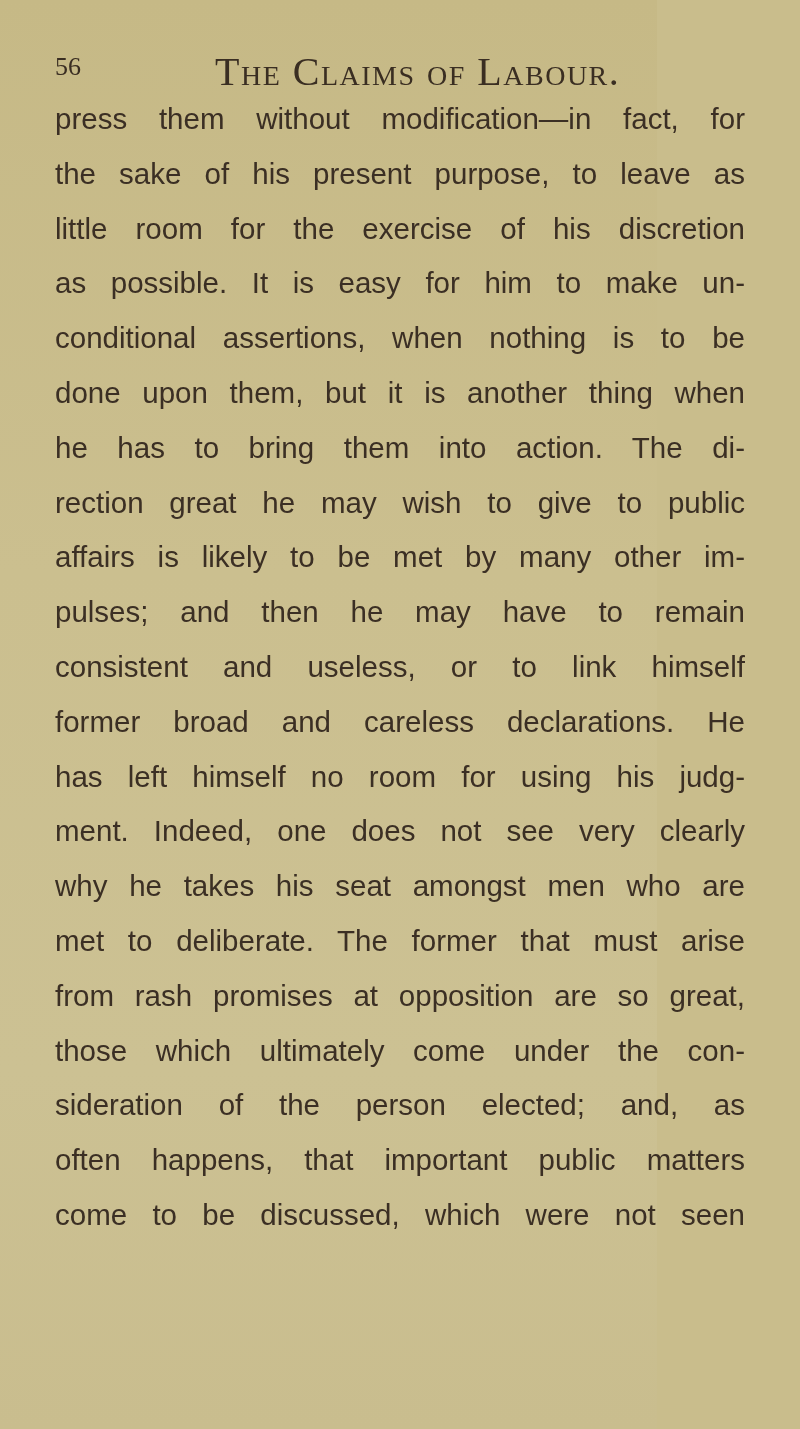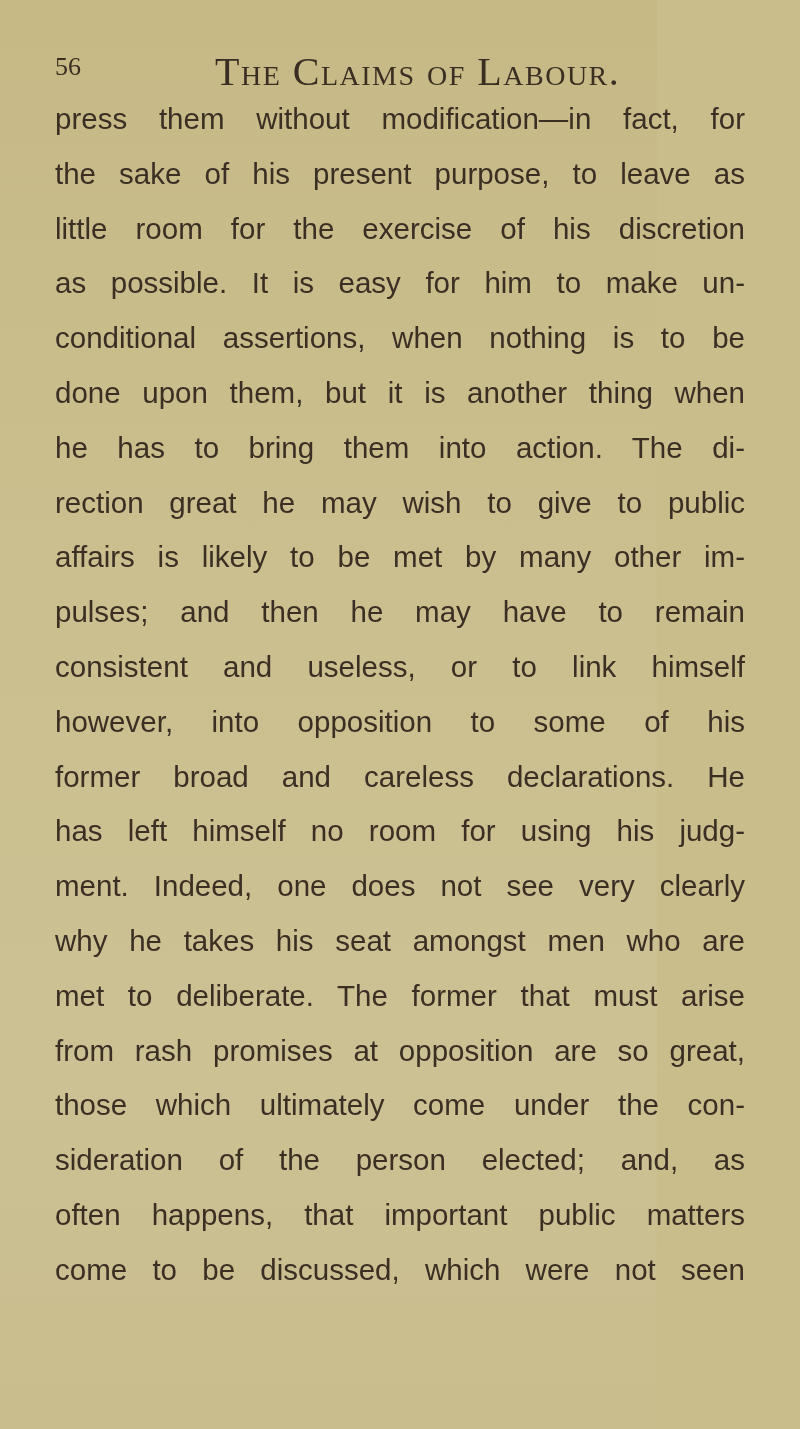--- a/index.html
+++ b/index.html
@@ -83,21 +83,20 @@
     <span class="line">the sake of his present purpose, to leave as</span>
     <span class="line">little room for the exercise of his discretion</span>
     <span class="line">as possible.  It is easy for him to make un-</span>
     <span class="line">conditional assertions, when nothing is to be</span>
     <span class="line">done upon them, but it is another thing when</span>
     <span class="line">he has to bring them into action.  The di-</span>
     <span class="line">rection great he may wish to give to public</span>
     <span class="line">affairs is likely to be met by many other im-</span>
     <span class="line">pulses; and then he may have to remain</span>
     <span class="line">consistent and useless, or to link himself</span>
-    <span class="line">however, into opposition to some of his</span>
     <span class="line">former broad and careless declarations.  He</span>
     <span class="line">has left himself no room for using his judg-</span>
     <span class="line">ment.  Indeed, one does not see very clearly</span>
     <span class="line">why he takes his seat amongst men who are</span>
     <span class="line">met to deliberate.  The former that must arise</span>
     <span class="line">from rash promises at opposition are so great,</span>
     <span class="line">those which ultimately come under the con-</span>
     <span class="line">sideration of the person elected; and, as</span>
     <span class="line">often happens, that important public matters</span>
     <span class="line">come to be discussed, which were not seen</span>

